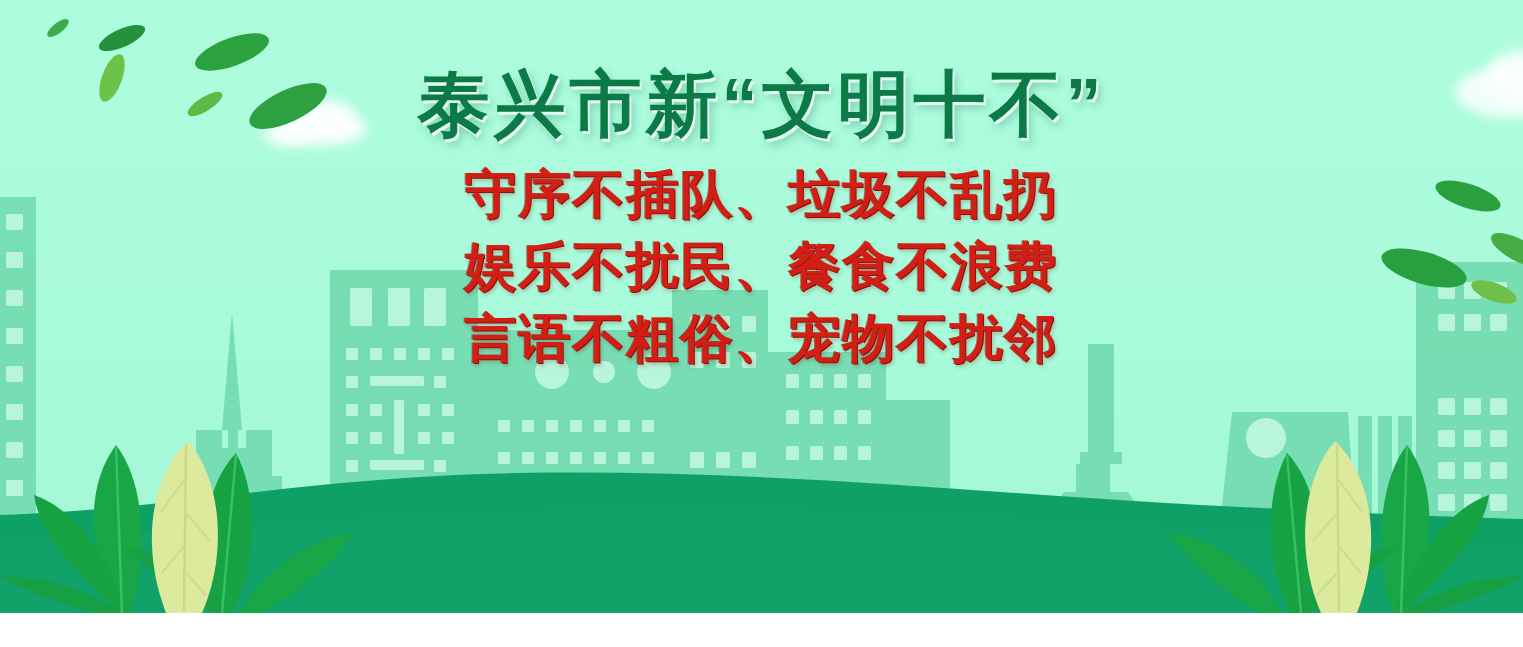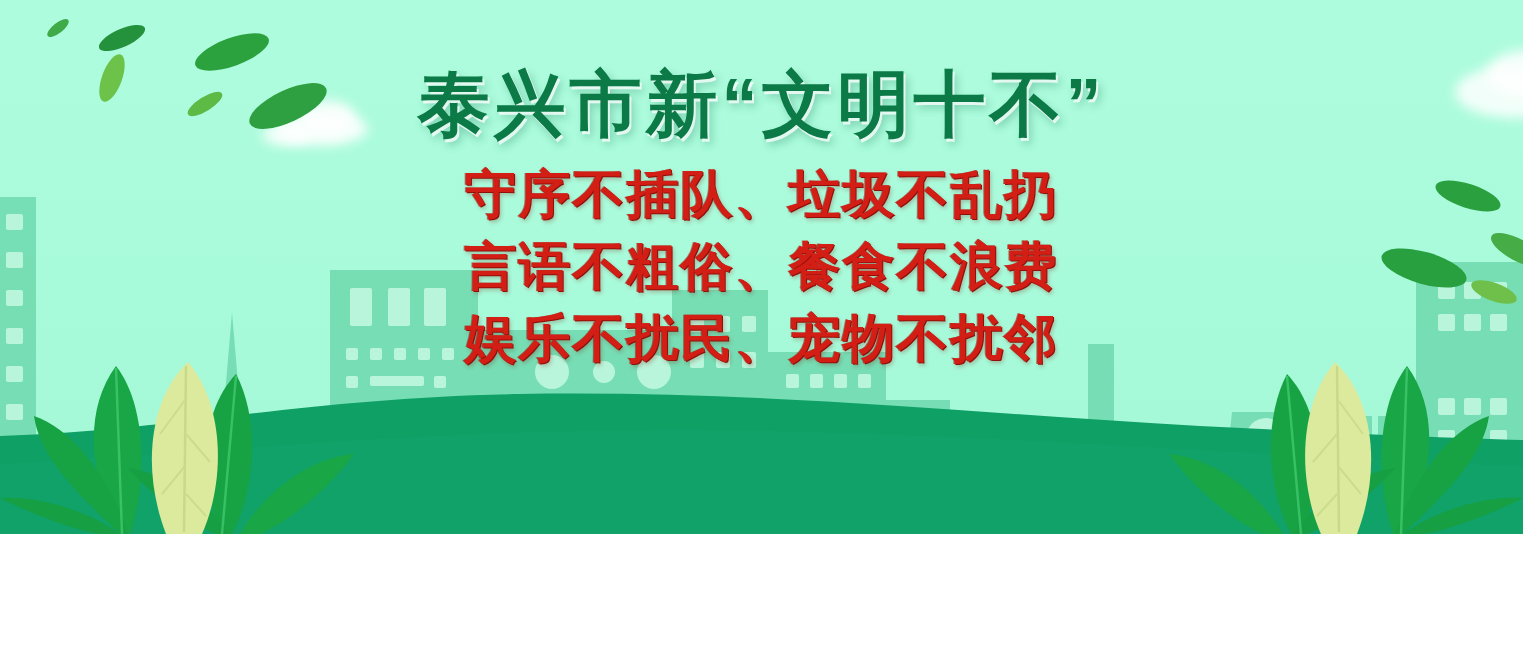--- a/index.html
+++ b/index.html
@@ -3,21 +3,21 @@
 <meta charset="utf-8">
 <style>
   html, body {
     margin: 0;
     padding: 0;
     background: #ffffff;
   }
   #poster {
     position: relative;
     width: 1523px;
-    height: 534px;
+    height: 613px;
     overflow: hidden;
     font-family: "Liberation Sans", "DejaVu Sans", sans-serif;
     background: #fde047;
   }
   
   .sky {
     position: absolute;
     inset: 0;
     background: linear-gradient(180deg, #aefcde 0%, #a8fbda 55%, #a3f7d5 100%);
   }
@@ -361,18 +361,18 @@
       <path d="M215,96 L190,130 M216,130 L240,158 M215,162 L192,190 M216,190 L236,212" stroke="#cbdd8d" stroke-width="2" fill="none"></path>
       <path d="M146,64 L152,230" stroke="#4fd47a" stroke-width="2.5" fill="none" opacity=".6"></path>
       <path d="M266,72 L252,230" stroke="#4fd47a" stroke-width="2.5" fill="none" opacity=".6"></path>
     </g>
   </svg>
 
   <div class="content">
     <div class="title">泰兴市新“文明十不”</div>
     <div class="lines">
       <div class="line">守序不插队、垃圾不乱扔</div>
-      <div class="line">言语不粗俗、餐食不浪费</div>
-      <div class="line">娱乐不扰民、宠物不扰邻</div>
+      <div class="line">娱乐不扰民、餐食不浪费</div>
+      <div class="line">言语不粗俗、宠物不扰邻</div>
     </div>
   </div>
 
 </div>
 
 </body></html>

